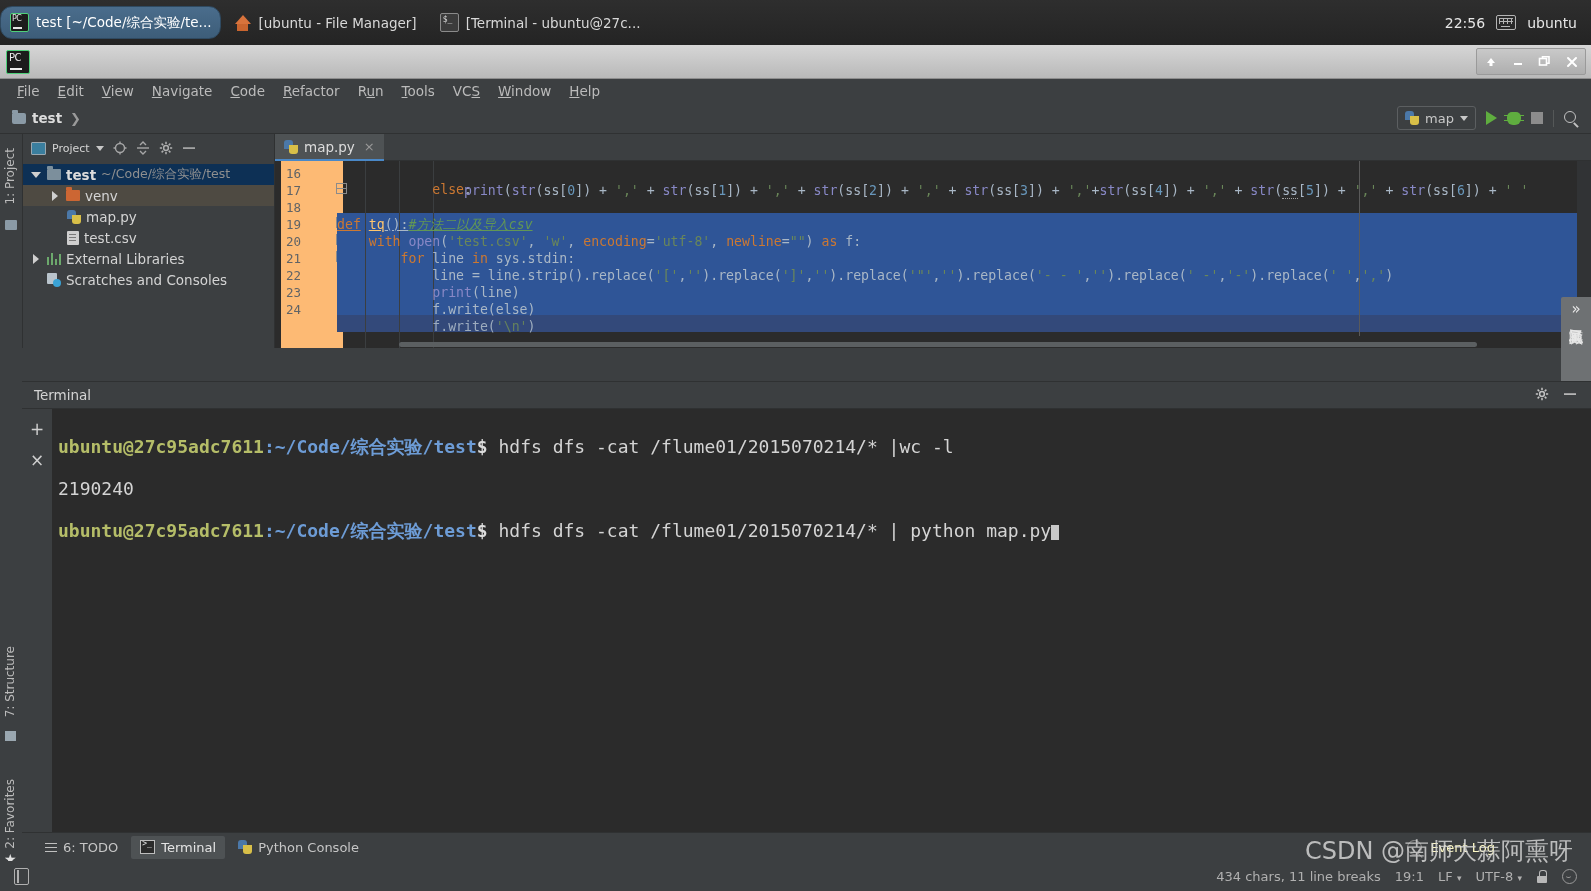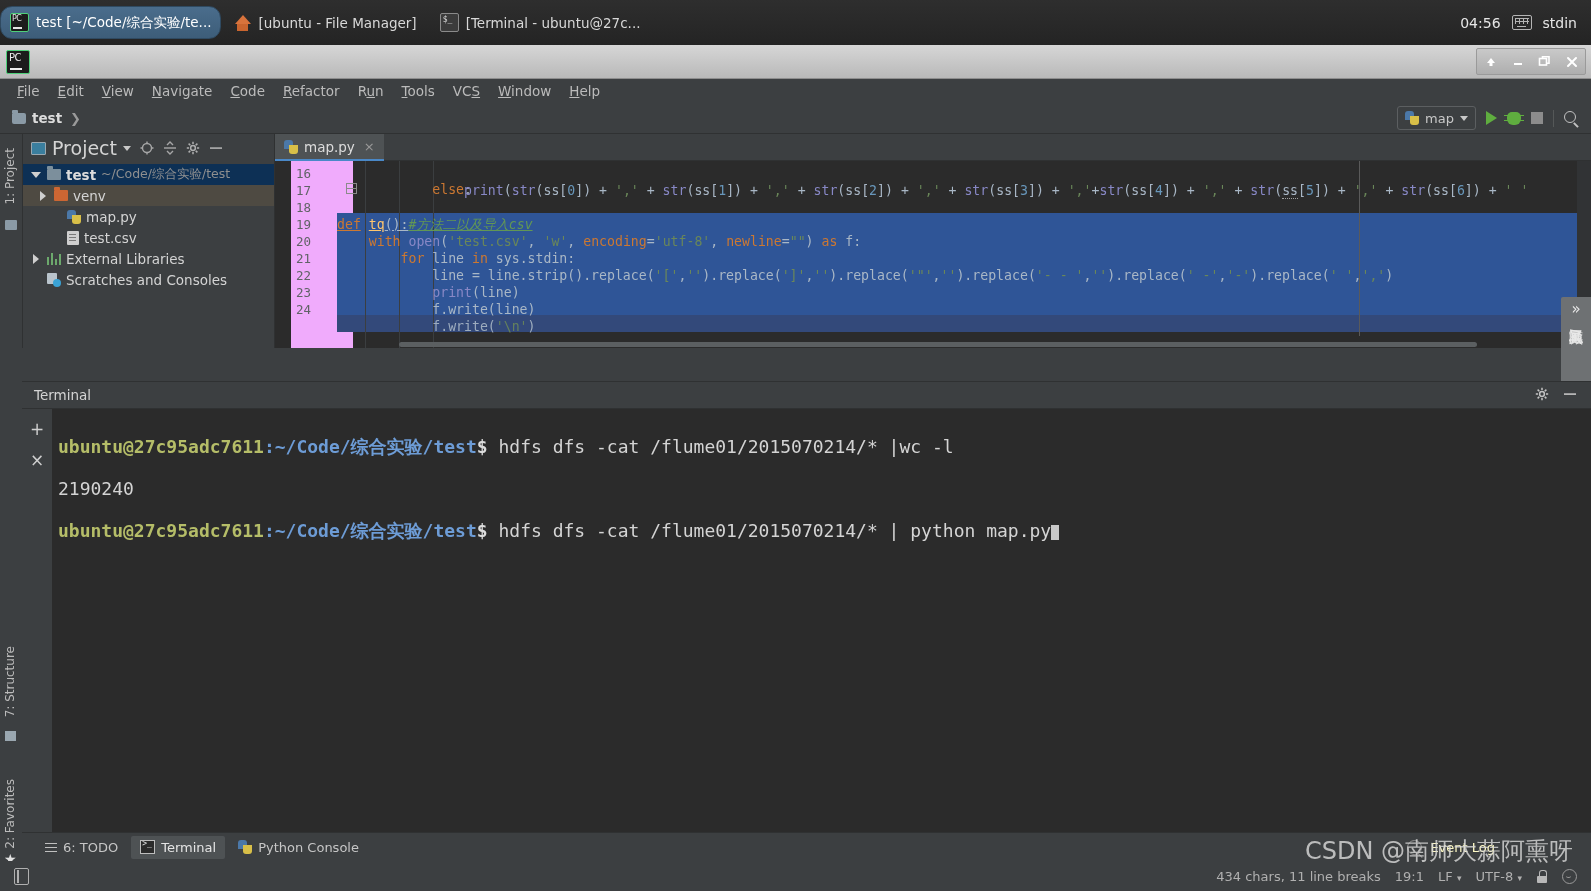--- a/index.html
+++ b/index.html
@@ -96,21 +96,21 @@
 
   
   .main{position:relative;height:214px;display:flex;background:#3c3f41;}
   .left-rail{width:22px;background:#3c3f41;border-right:1px solid #2f3132;position:relative;}
   .rail-label{position:absolute;writing-mode:vertical-rl;transform:rotate(180deg);
     font-size:12px;color:#bbbbbb;white-space:nowrap;}
   .rail-ic{position:absolute;width:12px;height:10px;}
 
   .proj-panel{width:251px;background:#3c3f41;display:flex;flex-direction:column;border-right:1px solid #2f3132;}
   .proj-head{height:28px;display:flex;align-items:center;gap:9px;padding:0 8px;}
-  .proj-title{display:flex;align-items:center;gap:6px;font-size:19px;color:#d4d4d4;}
+  .proj-title{display:flex;align-items:center;gap:6px;font-size:11px;color:#d4d4d4;}
   .proj-ic{width:13px;height:11px;border:1.5px solid #9aa7b0;background:#3a7e9e;border-radius:1px;}
   .ph-ic{width:14px;height:14px;opacity:.85;}
   .tree{flex:1;overflow:hidden;padding-top:2px;font-size:13.5px;}
   .trow{display:flex;align-items:center;height:21px;padding-left:6px;gap:5px;white-space:nowrap;}
   .trow.sel{background:#0d3055;}
   .trow.hov{background:#4e4a42;}
   .tw{width:13px;flex:0 0 13px;display:flex;justify-content:center;align-items:center;}
   .tri-dn{width:0;height:0;border-left:5px solid transparent;border-right:5px solid transparent;border-top:6px solid #cfcfcf;}
   .tri-rt{width:0;height:0;border-top:5px solid transparent;border-bottom:5px solid transparent;border-left:6px solid #cfcfcf;}
   .t-name{color:#dcdcdc;font-weight:bold;}
@@ -130,21 +130,21 @@
   .scratch-ic::after{content:"";position:absolute;right:0;bottom:0;width:8px;height:8px;border-radius:50%;background:#3aa3d6;}
 
   
   .editor-area{flex:1;display:flex;flex-direction:column;background:#2b2b2b;min-width:0;}
   .tabs{height:27px;background:#3c3f41;display:flex;align-items:stretch;}
   .tab{display:flex;align-items:center;gap:6px;padding:0 9px;background:#4e5254;border-bottom:2px solid #4a88c7;font-size:13.5px;color:#dcdcdc;}
   .tab .x{color:#9a9a9a;font-size:13px;margin-left:3px;}
   .tabs-rest{flex:1;background:#3c3f41;border-bottom:1px solid #2f3132;}
   .code-wrap{flex:1;position:relative;overflow:hidden;background:#2b2b2b;
     font-family:"DejaVu Sans Mono","Liberation Mono",monospace;font-size:13.2px;line-height:17px;}
-  .gutter{position:absolute;left:16px;top:0;bottom:0;width:62px;background:#f0abfc;}
+  .gutter{position:absolute;left:6px;top:0;bottom:0;width:62px;background:#fdba74;}
   .lnum{position:absolute;right:42px;color:#606366;font-size:12.5px;text-align:right;width:24px;}
   .fold{position:absolute;left:55px;width:9px;height:9px;}
   .fold i{position:absolute;left:0;top:4px;width:9px;height:1px;background:#8b8b8b;}
   .fold.box{border:1px solid #8b8b8b;}
   .codecanvas{position:absolute;left:62px;top:0;right:0;bottom:0;}
   .cline{position:absolute;left:0;white-space:pre;}
   .sel-band{position:absolute;background:#2f5597;}
   .sel-band.soft{background:#33497a;}
   .caret-col{position:absolute;width:1px;background:#5a5a5a;}
   .vline{position:absolute;width:1px;background:#3b3e40;}
@@ -227,23 +227,23 @@
           <span class="ic-home-body"></span>
       </span>
       <span class="tlabel">[ubuntu - File Manager]</span>
     </div>
     <div class="taskbtn">
       <span class="ic16 ic-term"></span>
       <span class="tlabel">[Terminal - ubuntu@27c...</span>
     </div>
 
     <div class="panel-right">
-      <span>04:56</span>
+      <span>22:56</span>
       <span class="kbd-icon"></span>
-      <span>stdin</span>
+      <span>ubuntu</span>
     </div>
   </div>
 
   <div class="pc-win">
 
     <div class="pc-titlebar">
       <div class="tb-icon"></div>
       <div class="win-ctrls">
         <div class="win-ctrl">
           <svg width="12" height="12" viewBox="0 0 12 12">
@@ -345,21 +345,21 @@
 
         <div class="tree">
           <div class="trow sel">
             <span class="tw">
                 <span class="tri-dn"></span>
               </span>
             <span class="f-blue"></span>
             <span class="t-name">test</span>
             <span class="t-path">~/Code/综合实验/test</span>
           </div>
-          <div class="trow hov" style="padding-left:13px;">
+          <div class="trow hov" style="padding-left:25px;">
             <span class="tw">
                 <span class="tri-rt"></span>
               </span>
             <span class="f-orange"></span>
             <span class="t-plain">venv</span>
           </div>
           <div class="trow" style="padding-left:44px;">
             <span class="py-ic"></span>
             <span class="t-plain">map.py</span>
           </div>
@@ -445,21 +445,21 @@
             <div class="cline" style="top:55px;left:0;"><span class="kw" style="text-decoration:underline;">def</span> <span class="fn" style="text-decoration:underline;">tq</span><span class="pl" style="text-decoration:underline;">():</span><span class="cm">#方法二以及导入csv</span></div>
 
             <div class="cline" style="top:72px;left:0;"><span class="pl">    </span><span class="kw">with</span> <span class="bi">open</span><span class="pl">(</span><span class="str">'test.csv'</span><span class="pl">, </span><span class="str">'w'</span><span class="pl">, </span><span class="kw">encoding</span><span class="pl">=</span><span class="str">'utf-8'</span><span class="pl">, </span><span class="kw">newline</span><span class="pl">=</span><span class="str">""</span><span class="pl">) </span><span class="kw">as</span><span class="pl"> f:</span></div>
 
             <div class="cline" style="top:89px;left:0;"><span class="pl">        </span><span class="kw" style="">for</span><span class="pl"> line </span><span class="kw">in</span><span class="pl"> sys.stdin:</span></div>
 
             <div class="cline" style="top:106px;left:0;"><span class="pl">            line = line.strip().replace(</span><span class="str">'['</span><span class="pl">,</span><span class="str">''</span><span class="pl">).replace(</span><span class="str">']'</span><span class="pl">,</span><span class="str">''</span><span class="pl">).replace(</span><span class="str">'"'</span><span class="pl">,</span><span class="str">''</span><span class="pl">).replace(</span><span class="str">'- - '</span><span class="pl">,</span><span class="str">''</span><span class="pl">).replace(</span><span class="str">' -'</span><span class="pl">,</span><span class="str">'-'</span><span class="pl">).replace(</span><span class="str">' '</span><span class="pl">,</span><span class="str">','</span><span class="pl">)</span></div>
 
             <div class="cline" style="top:123px;left:0;"><span class="pl">            </span><span class="bi">print</span><span class="pl">(line)</span></div>
 
-            <div class="cline" style="top:140px;left:0;"><span class="pl">            f.write(line)</span></div>
+            <div class="cline" style="top:140px;left:0;"><span class="pl">            f.write(else)</span></div>
 
             <div class="cline" style="top:157px;left:0;opacity:.9;"><span class="pl">            f.write(</span><span class="str">'\n'</span><span class="pl">)</span></div>
 
             <div class="editor-scroll-x">
                 <i></i>
               </div>
           </div>
 
           <div class="marker-bar"></div>
         </div>

